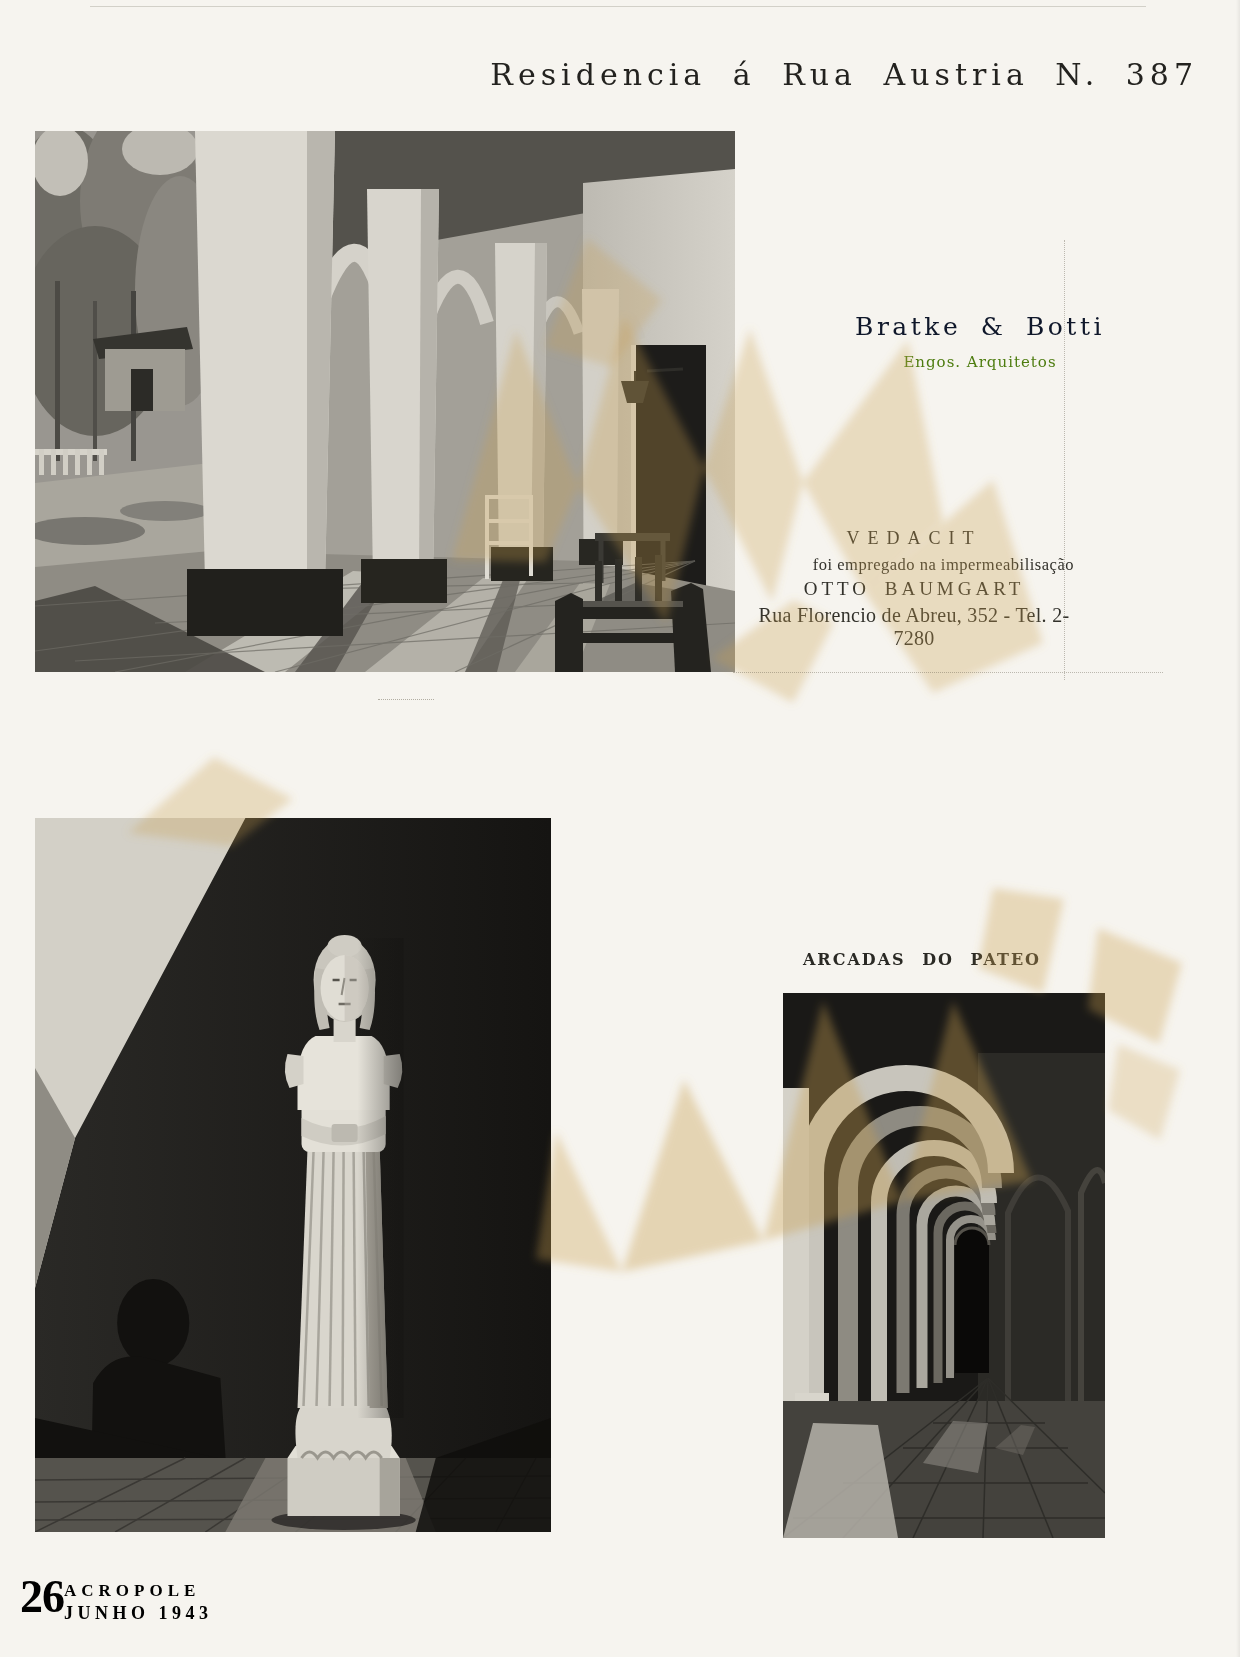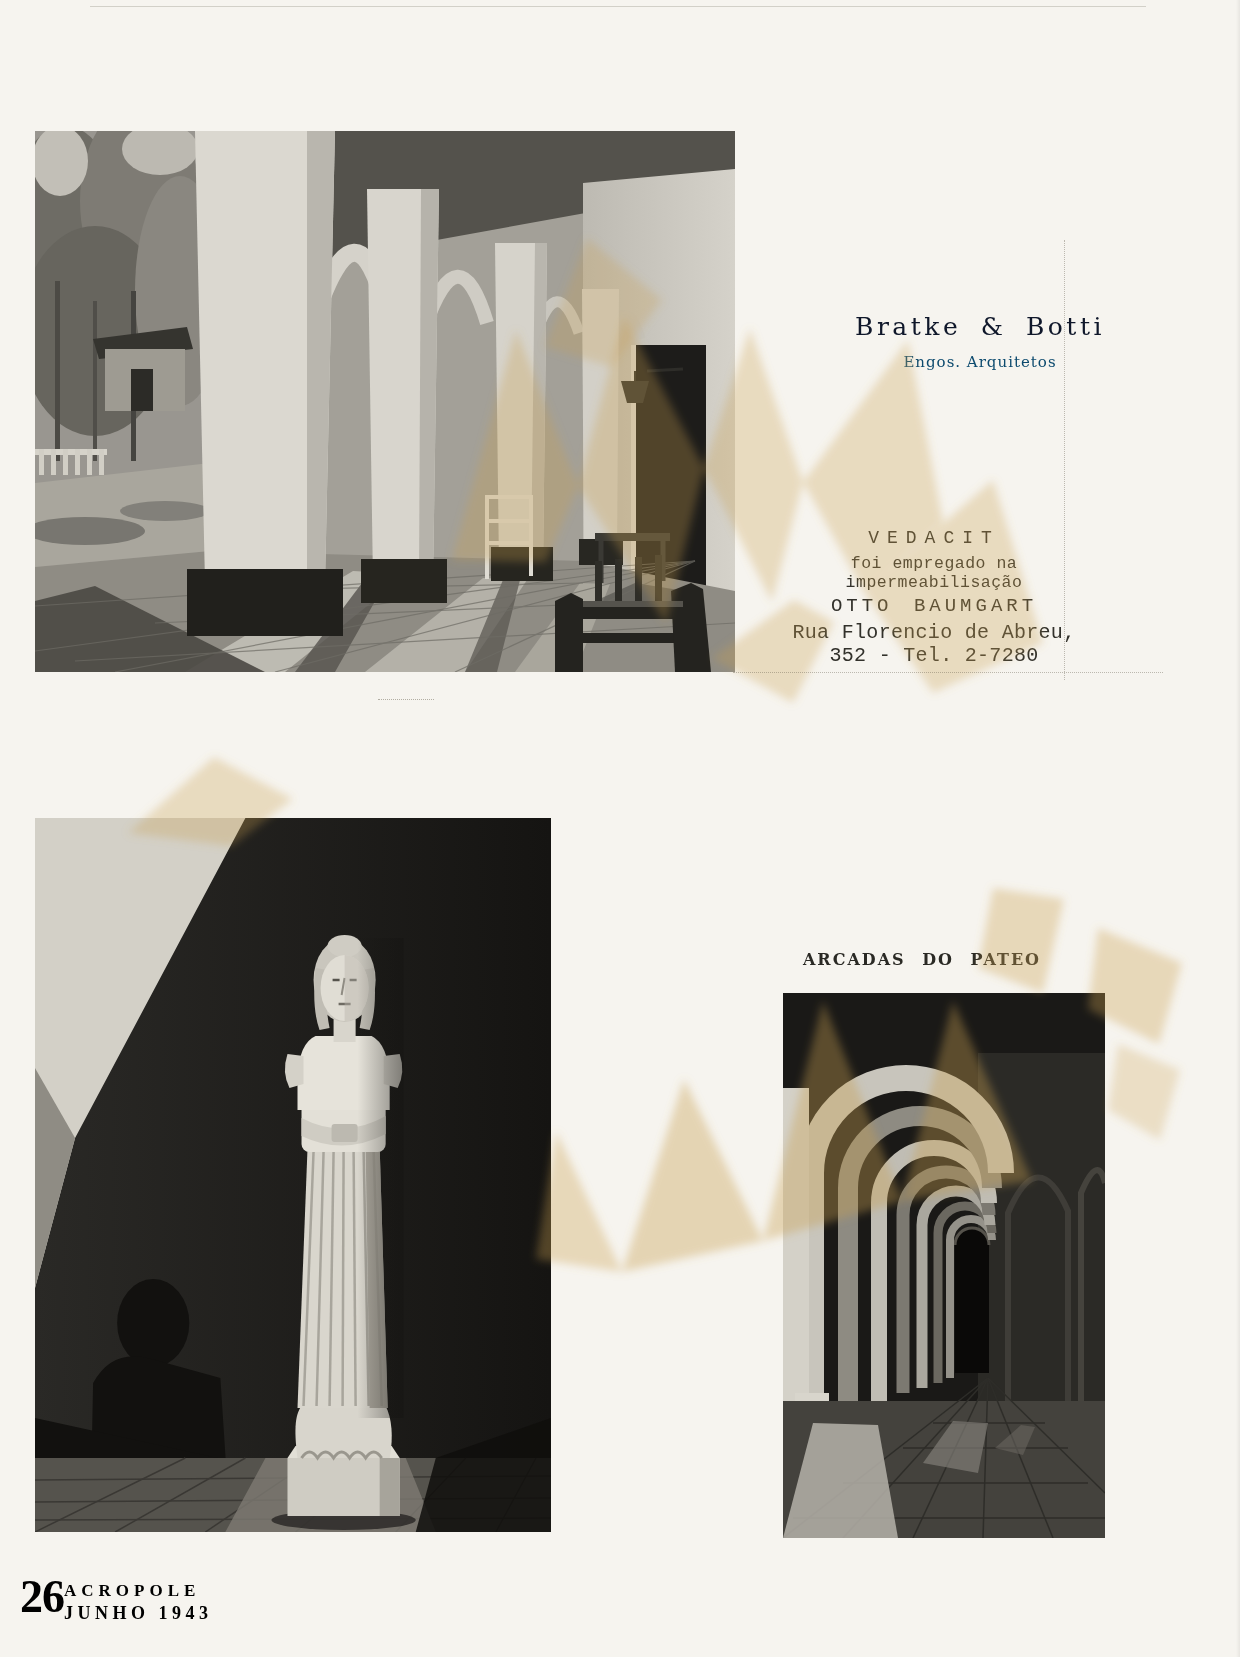--- a/index.html
+++ b/index.html
@@ -11,26 +11,26 @@
   .abs{position:absolute;}
   
   .page-title{
     top:57px;right:42px;
     font-size:30px;letter-spacing:5px;word-spacing:12px;
     color:#23221f;white-space:nowrap;font-weight:500;
   }
   
   .architects{left:845px;top:312px;width:270px;text-align:center;}
   .architect-name{font-size:25px;letter-spacing:3.5px;word-spacing:8px;color:#0f172a;}
-  .architect-role{font-size:15px;letter-spacing:1px;margin-top:12px;color:#0c4a6e;}
-  
-  .advert{left:774px;top:528px;width:320px;text-align:center;
-    font-family:Liberation Mono, monospace;color:#32312b;}
+  .architect-role{font-size:15px;letter-spacing:1px;margin-top:12px;color:#4d7c0f;}
+  
+  .advert{left:754px;top:528px;width:320px;text-align:center;
+    font-family:Liberation Serif, serif;color:#32312b;}
   .advert-brand{font-size:18px;letter-spacing:8px;}
-  .advert-line{font-size:16.5px;letter-spacing:.5px;margin-top:6px;}
+  .advert-line{font-size:16.5px;letter-spacing:.5px;margin-top:6px;text-align:right;}
   .advert-company{font-size:19px;letter-spacing:4px;word-spacing:6px;margin-top:3px;}
   .advert-address{font-size:20px;letter-spacing:.3px;margin-top:4px;}
   
   .caption{font-weight:bold;font-size:16px;letter-spacing:2px;word-spacing:9px;color:#2a2924;}
   .caption-dining{left:430px;top:688px;width:330px;text-align:center;}
   .statue-captions{left:112px;top:758px;width:230px;text-align:center;}
   .caption-statue{font-weight:bold;font-size:17px;letter-spacing:2px;word-spacing:7px;color:#2a2924;}
   .caption-statue-credit{font-size:15.5px;margin-top:9px;color:#2e2d27;}
   .caption-pateo{left:802px;top:950px;width:240px;text-align:center;}
   
@@ -53,20 +53,21 @@
   .fold-dots{left:378px;top:699px;width:56px;height:0;border-top:1px dotted rgba(95,88,70,.45);}
   .top-edge{left:90px;top:6px;width:1056px;height:0;border-top:1px solid rgba(120,115,100,.28);}
   .right-edge{right:0;top:0;width:4px;height:100%;
     background:linear-gradient(to left,rgba(0,0,0,.06),rgba(0,0,0,0));}
 </style>
 </head>
 <body>
 
 <div class="page">
 
+  <div class="abs page-title">Residencia á Rua Austria N. 387</div>
 
   <figure class="abs photo photo-dining" style="margin:0">
     <svg viewBox="0 0 700 541" preserveAspectRatio="none">
       <defs>
         <linearGradient id="p1sky" x1="0" y1="0" x2="0" y2="1">
           <stop offset="0" stop-color="#c9c6be"></stop>
             <stop offset="1" stop-color="#a8a59d"></stop>
         </linearGradient>
         <linearGradient id="p1wall" x1="0" y1="0" x2="1" y2="0">
           <stop offset="0" stop-color="#bdbab2"></stop>

